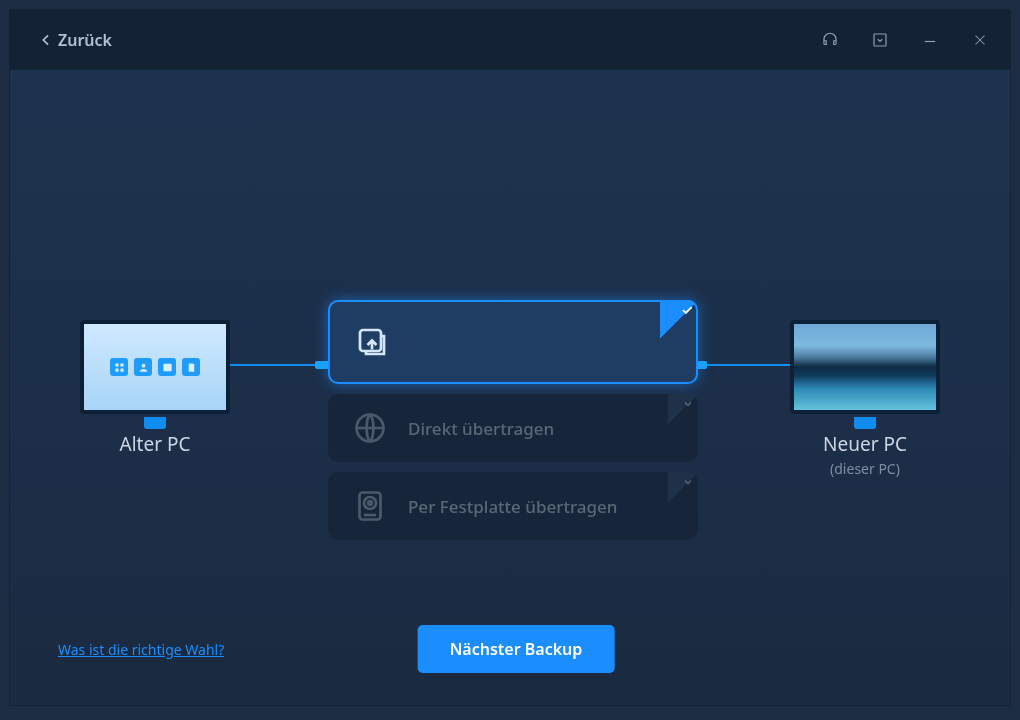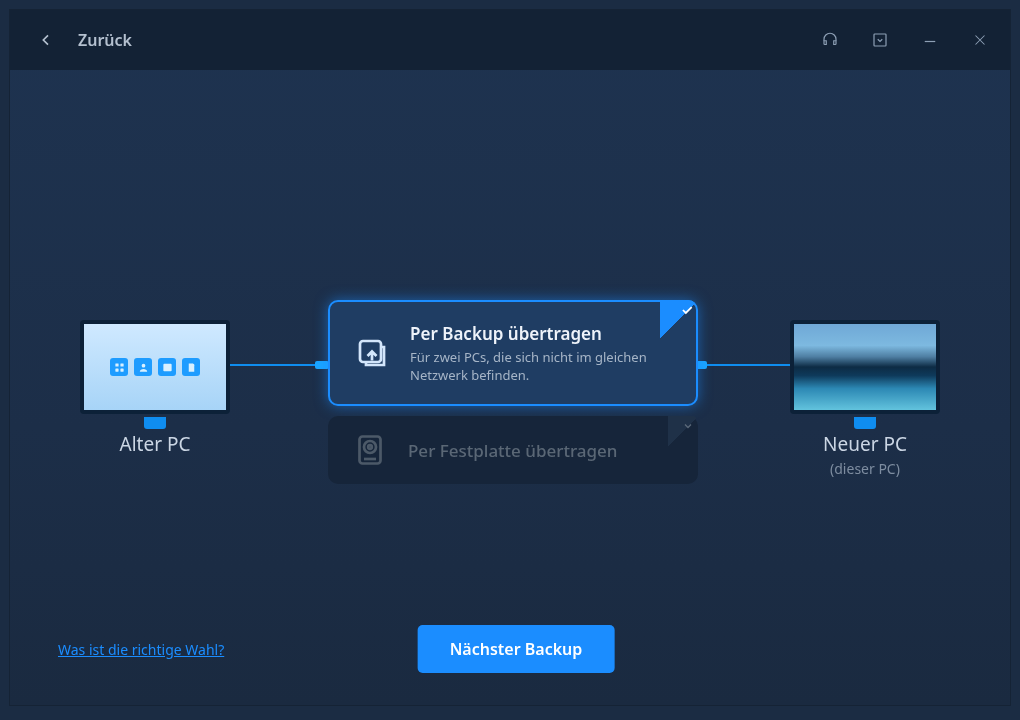--- a/index.html
+++ b/index.html
@@ -22,21 +22,21 @@
   
   .titlebar {
     height: 60px;
     background: #132235;
     display: flex;
     align-items: center;
     justify-content: space-between;
     padding: 0 14px 0 28px;
   }
   .back {
-    display: flex; align-items: center; gap: 24px;
+    display: flex; align-items: center; gap: 4px;
     color: #b4c0cf; font-size: 16px; font-weight: 600;
     cursor: pointer;
   }
   .back svg { width: 16px; height: 16px; fill: none; stroke: #b4c0cf; stroke-width: 2.5; }
   .tb-controls { display: flex; align-items: center; gap: 18px; }
   .tb-btn { width: 32px; height: 32px; display: flex; align-items: center; justify-content: center; color: #8ea0b5; cursor: pointer; }
   .tb-btn svg { width: 18px; height: 18px; fill: none; stroke: #8ea0b5; stroke-width: 1.6; }
   .tb-btn.close svg { stroke-width: 1.4; }
 
   .page-title {
@@ -244,26 +244,38 @@
               <path d="M5 12l5 5L20 7"></path>
             </svg>
         </div>
         <div class="oicon">
           <svg viewBox="0 0 24 24">
               <rect x="4" y="4" width="14" height="14" rx="2"></rect>
               <path d="M18 8h2v12H8v-2"></path>
               <path d="M9 14l3-3 3 3M12 11v6"></path>
             </svg>
         </div>
+      </div>
+
+      <div class="opt dim">
+        <div class="chev">
+            <svg viewBox="0 0 24 24">
+              <path d="M6 9l6 6 6-6"></path>
+            </svg>
+          </div>
+        <div class="oicon">
+          <svg viewBox="0 0 24 24">
+              <circle cx="12" cy="12" r="9"></circle>
+              <path d="M3 12h18M12 3c3 3 3 15 0 18M12 3c-3 3-3 15 0 18"></path>
+            </svg>
+        </div>
         <div class="otext">
-          <div class="t">Per Backup übertragen</div>
-          <div class="d">Für zwei PCs, die sich nicht im gleichen Netzwerk befinden.</div>
-        </div>
-      </div>
-
+          <div class="t">Direkt übertragen</div>
+        </div>
+      </div>
 
       <div class="opt dim">
         <div class="chev">
             <svg viewBox="0 0 24 24">
               <path d="M6 9l6 6 6-6"></path>
             </svg>
           </div>
         <div class="oicon">
           <svg viewBox="0 0 24 24">
               <rect x="5" y="3" width="14" height="18" rx="2"></rect>

